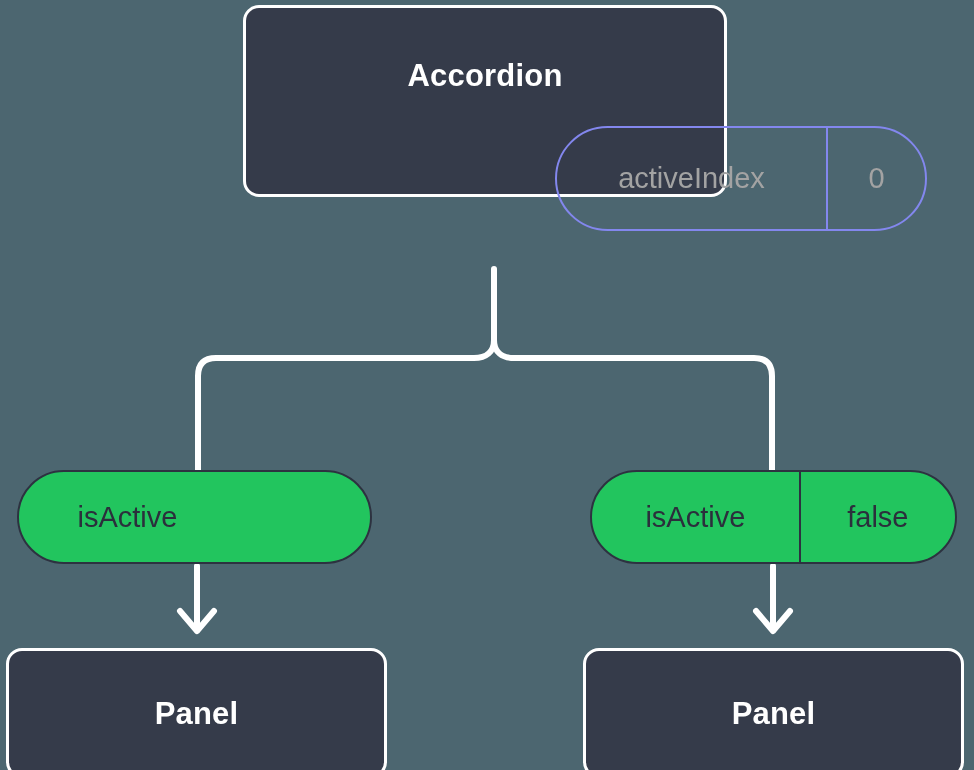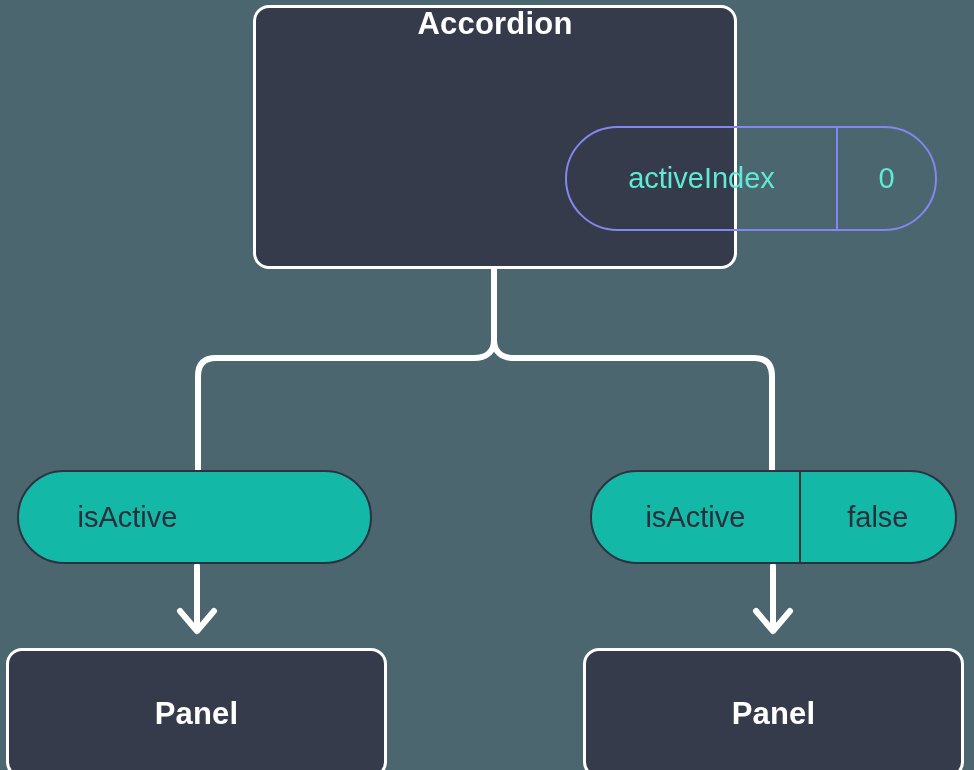--- a/index.html
+++ b/index.html
@@ -44,24 +44,25 @@
     color: #ffffff;
     font-size: 31px;
     font-weight: 700;
     letter-spacing: 0.2px;
     line-height: 1;
     white-space: nowrap;
   }
 
   
   #accordion-node {
-    left: 253px;
+    left: 243px;
     top: 5px;
     width: 484px;
-    height: 264px;
+    height: 192px;
+    padding-top: 52px;
   }
 
   
   .panel-node {
     top: 648px;
     width: 381px;
     height: 130px;
     justify-content: center;
   }
   #panel-left  { left: 6px; }
@@ -87,29 +88,29 @@
     box-sizing: border-box;
   }
 
   
   .pill--outline {
     border: 2px solid #8387ee;
     background: transparent;
   }
   .pill--outline .pill-key,
   .pill--outline .pill-val {
-    color: #5eead4;
+    color: #a3a3a3;
   }
   .pill--outline .pill-val {
     border-left: 2px solid #8387ee;
   }
 
   
   .pill--filled {
-    background: #14b8a6;
+    background: #22c55e;
     border: 2px solid #2d3240;
   }
   .pill--filled .pill-key,
   .pill--filled .pill-val {
     color: #2b2f3c;
   }
   .pill--filled .pill-val {
     border-left: 2px solid #2d3240;
   }
 

